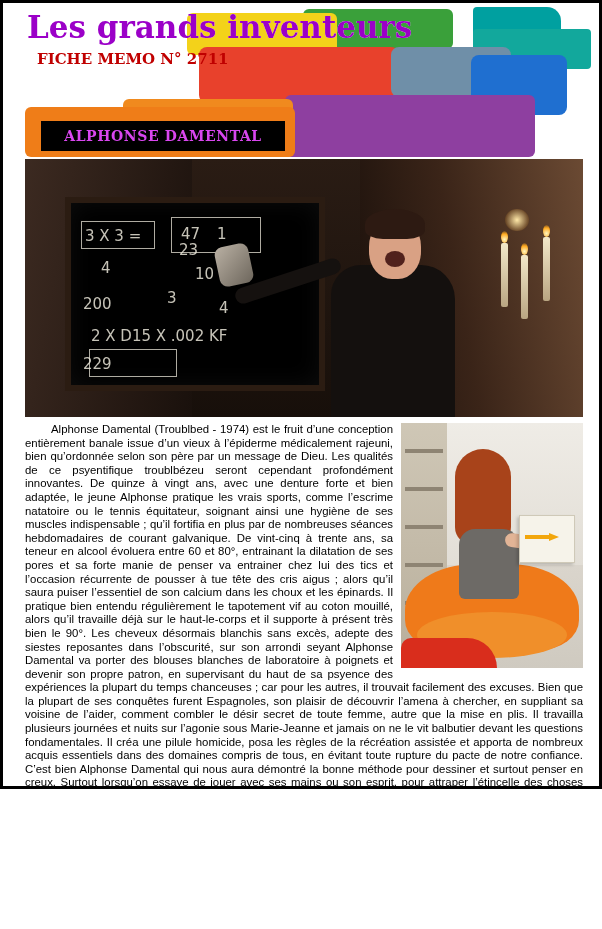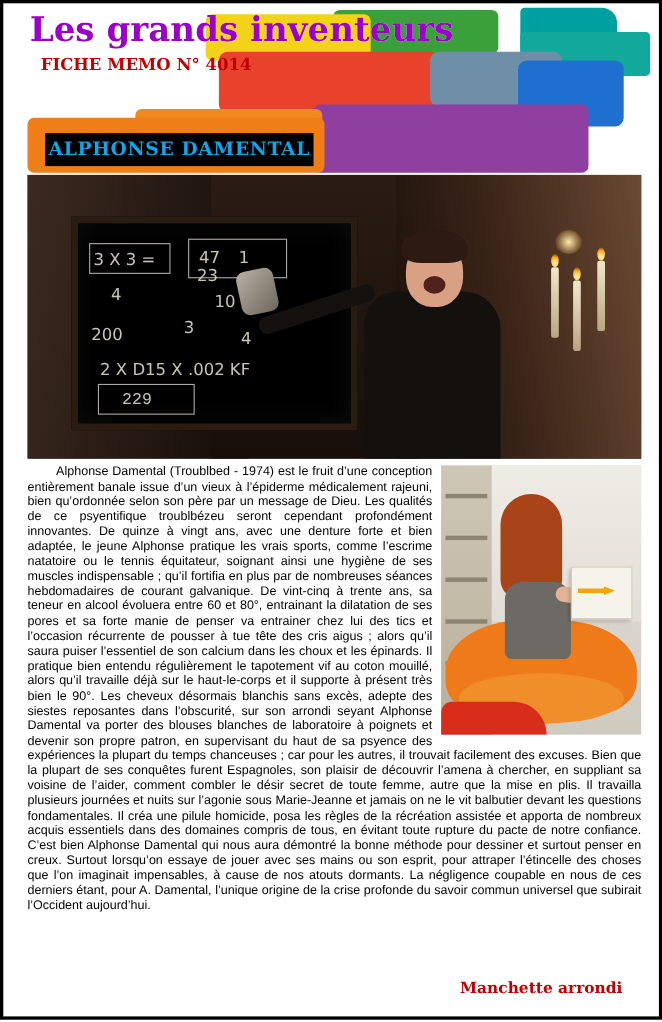--- a/index.html
+++ b/index.html
@@ -8,21 +8,21 @@
   }
   body {
     width: 602px;
     height: 929px;
     background: #ffffff;
     font-family: "Liberation Sans", sans-serif;
   }
   .page {
     position: relative;
     width: 602px;
-    height: 927px;
+    height: 789px;
     box-sizing: border-box;
     border: 3px solid #000000;
     overflow: hidden;
     background: #ffffff;
   }
 
   
   .blob-layer {
     position: absolute;
     left: 0; top: 0;
@@ -114,24 +114,24 @@
     left: 38px; top: 118px;
     width: 244px;
     height: 30px;
     background: #000000;
     z-index: 6;
     display: flex;
     align-items: center;
     justify-content: center;
   }
   .name-banner span {
-    color: #0ea5e9;
+    color: #d946ef;
     font-family: "DejaVu Serif", serif;
     font-weight: bold;
-    font-size: 17px;
+    font-size: 14px;
     letter-spacing: .6px;
   }
 
   
   .photo {
     position: absolute;
     left: 22px; top: 156px;
     width: 558px; height: 258px;
     background: #241a16;
     overflow: hidden;
@@ -372,21 +372,21 @@
     <div class="blob b-red"></div>
     <div class="blob b-bluegrey"></div>
     <div class="blob b-blue"></div>
     <div class="blob b-purple"></div>
     <div class="blob b-orange2"></div>
     <div class="blob b-orange"></div>
   </div>
 
   <div class="title-wrap">
     <h1 class="main-title">Les grands inventeurs</h1>
-    <div class="sheet-no">FICHE MEMO N° 4014</div>
+    <div class="sheet-no">FICHE MEMO N° 2711</div>
   </div>
 
   <div class="name-banner">
     <span>ALPHONSE DAMENTAL</span>
   </div>
 
   <div class="photo">
     <div class="cave-left"></div>
     <div class="cave-mid"></div>
     <div class="cave-right"></div>
@@ -396,21 +396,21 @@
       <div class="chalk big" style="left:30px; top:56px;">4</div>
       <div class="chalk" style="left:12px; top:92px;">200</div>
       <div class="chalk" style="left:110px; top:22px;">47</div>
       <div class="chalk" style="left:146px; top:22px;">1</div>
       <div class="chalk" style="left:108px; top:38px;">23</div>
       <div class="chalk" style="left:124px; top:62px;">10</div>
       <div class="chalk" style="left:168px; top:62px;">7</div>
       <div class="chalk" style="left:96px; top:86px;">3</div>
       <div class="chalk" style="left:148px; top:96px;">4</div>
       <div class="chalk" style="left:20px; top:124px;">2 X D15 X .002 KF</div>
-      <div class="chalk big" style="left:40px; top:152px;font-family:Liberation Mono, monospace;">229</div>
+      <div class="chalk big" style="left:12px; top:152px;">229</div>
       <div class="chalk-box" style="left:10px; top:18px; width:72px; height:26px;"></div>
       <div class="chalk-box" style="left:100px; top:14px; width:88px; height:34px;"></div>
       <div class="chalk-box" style="left:18px; top:146px; width:86px; height:26px;"></div>
     </div>
 
     <div class="person">
       <div class="torso"></div>
       <div class="head"></div>
       <div class="hair"></div>
       <div class="mouth"></div>

